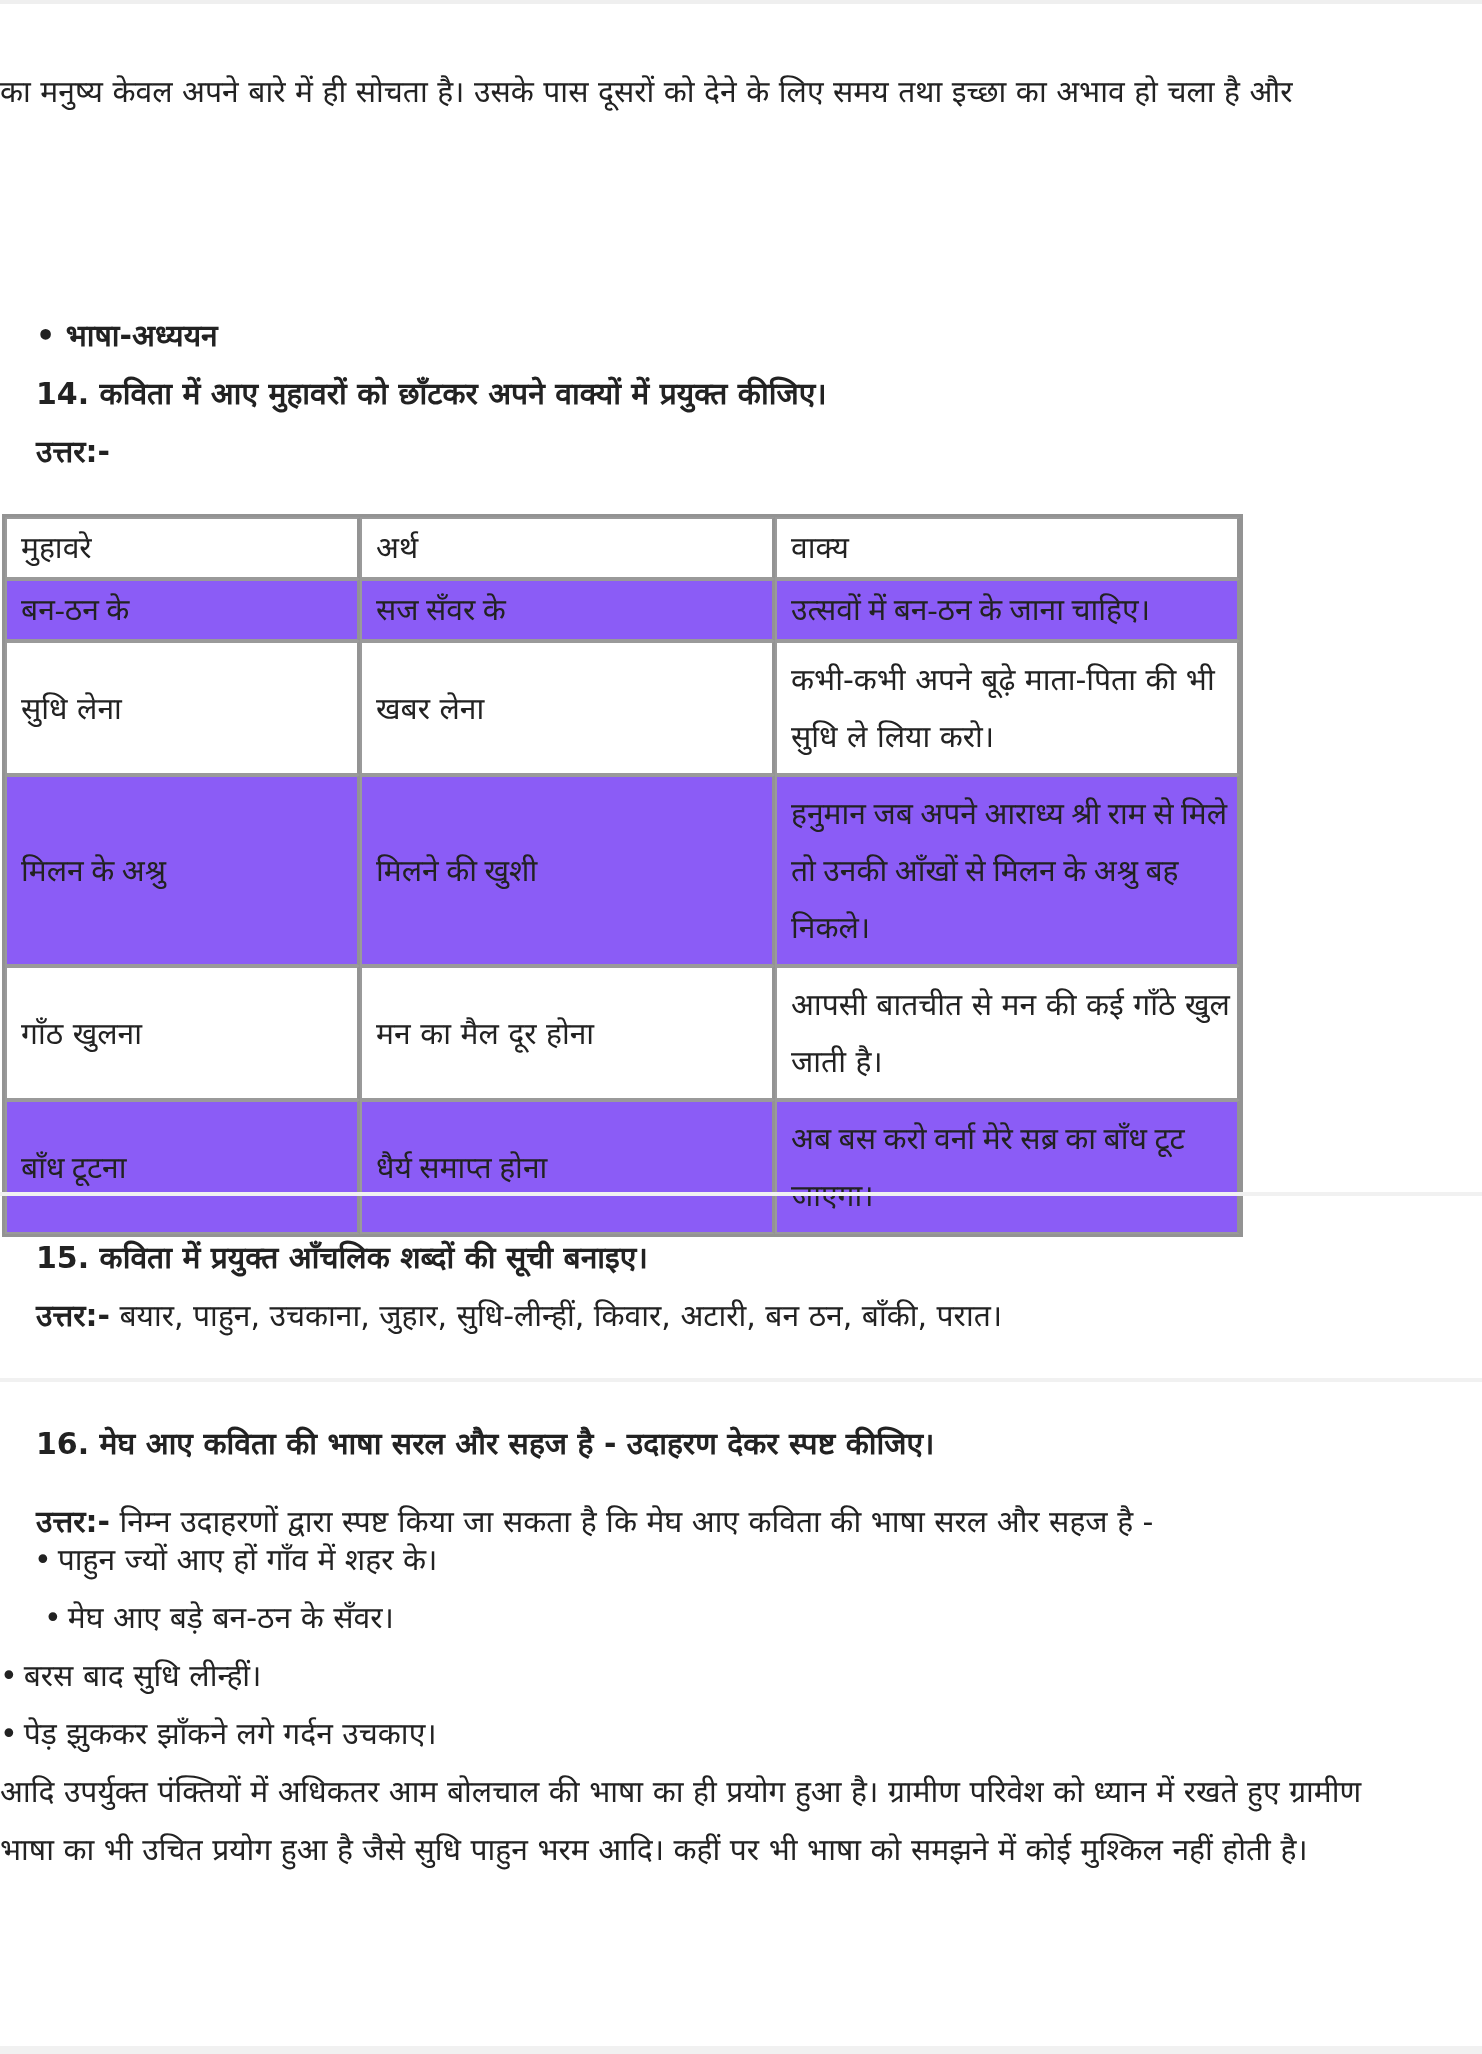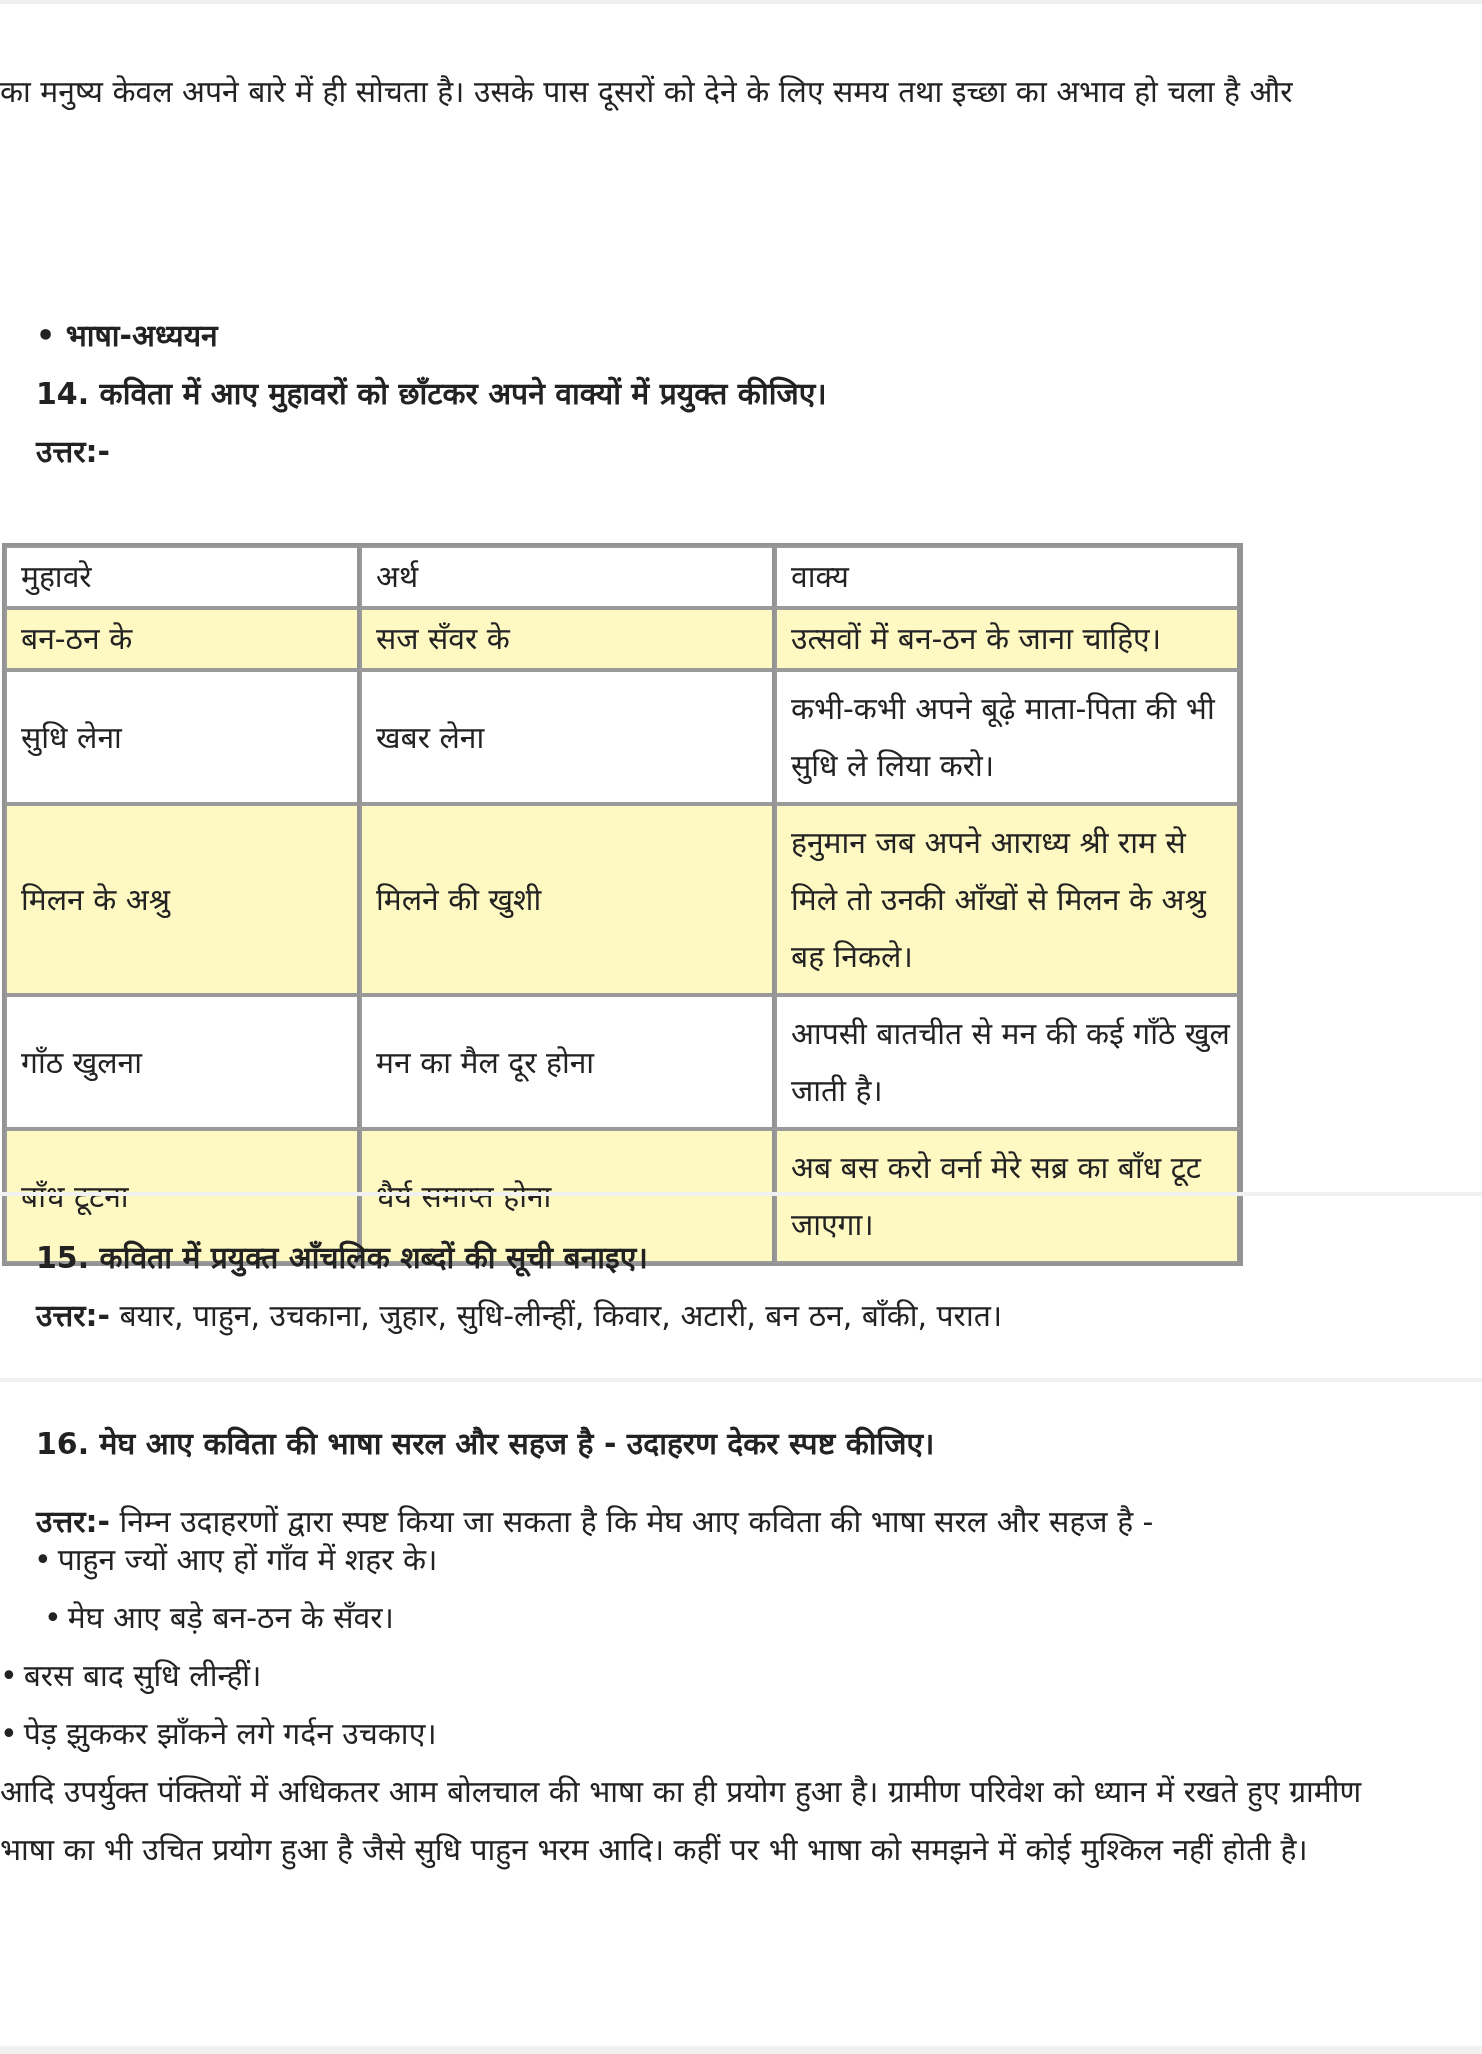--- a/index.html
+++ b/index.html
@@ -48,31 +48,30 @@
     .b { font-weight: bold; padding-left: 36px; }
 
     table.idioms {
       position: absolute;
       left: 2px;
       top: 514px;
       border-collapse: separate;
       border-spacing: 0;
       border: 3px solid #939393;
       font-size: 30px;
-      margin-top: 29px;
     }
     table.idioms td {
       border: 2px solid #9a9a9a;
       border-right: 3px solid #939393;
       padding: 8px 12px 8px 14px;
       vertical-align: middle;
       line-height: 57px;
       color: #222;
     }
-    table.idioms tr.shade td { background: #fef9c3; }
+    table.idioms tr.shade td { background: #8b5cf6; font-family: Liberation Serif, serif; }
     table.idioms td.c1 { width: 324px; }
     table.idioms td.c2 { width: 384px; }
     table.idioms td.c3 { width: 442px; padding-right: 4px; }
     table.idioms tr.hdr td { height: 42px; line-height: 42px; }
     table.idioms tr.r1 td { height: 42px; line-height: 42px; }
 
     .bullet { display: inline-block; margin-right: 6px; }
   </style>
 </head>
 <body>

